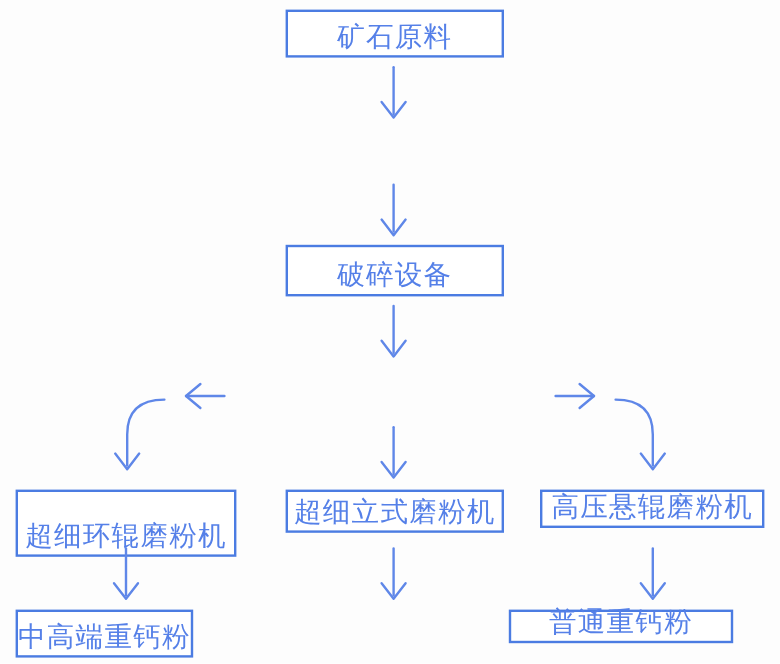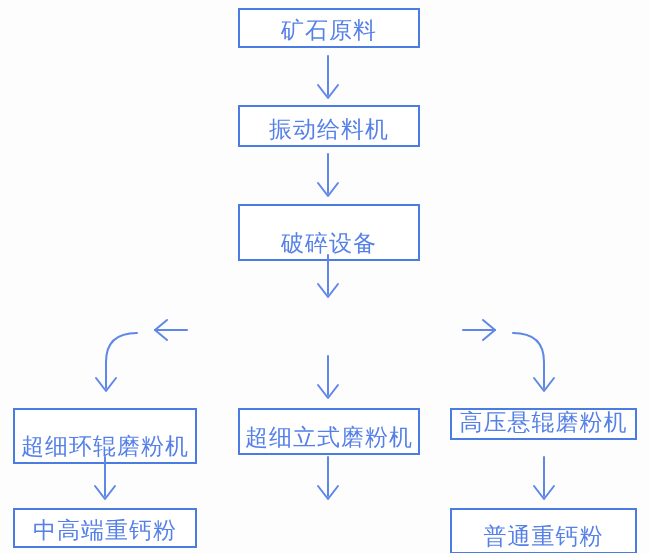--- a/index.html
+++ b/index.html
@@ -37,30 +37,27 @@
 
   <div class="node" style="left:238px;top:8px;width:182px;height:40px">
     <span>矿石原料</span>
   </div>
 
   <svg class="arr" style="left:316px;top:54px" width="24" height="46" viewBox="0 0 24 46">
     <line x1="12" y1="2" x2="12" y2="41"></line>
       <polyline points="2,31 12,44 22,31"></polyline>
   </svg>
 
-  <div class="node" style="left:238px;top:105px;width:182px;height:42px">
-    <span>振动给料机</span>
-  </div>
 
   <svg class="arr" style="left:316px;top:152px" width="24" height="46" viewBox="0 0 24 46">
     <line x1="12" y1="2" x2="12" y2="41"></line>
       <polyline points="2,31 12,44 22,31"></polyline>
   </svg>
 
-  <div class="node" style="left:238px;top:204px;width:182px;height:57px">
+  <div class="node" style="left:238px;top:204px;width:182px;height:43px">
     <span>破碎设备</span>
   </div>
 
   <svg class="arr" style="left:316px;top:253px" width="24" height="46" viewBox="0 0 24 46">
     <line x1="12" y1="2" x2="12" y2="41"></line>
       <polyline points="2,31 12,44 22,31"></polyline>
   </svg>
 
 
   <svg class="arr" style="left:151px;top:318px" width="38" height="24" viewBox="0 0 38 24">
@@ -82,40 +79,40 @@
       <polyline points="22,2 34,12 22,22"></polyline>
   </svg>
   <svg class="arr" style="left:511px;top:330px" width="46" height="72" viewBox="0 0 46 72">
     <path d="M 2 3 Q 33 3 33 32 L 33 58"></path>
       <polyline points="23,48 33,61 43,48"></polyline>
   </svg>
 
   <div class="node" style="left:13px;top:408px;width:184px;height:56px">
     <span>超细环辊磨粉机</span>
   </div>
-  <div class="node" style="left:238px;top:408px;width:182px;height:47px">
+  <div class="node" style="left:238px;top:408px;width:182px;height:36px">
     <span>超细立式磨粉机</span>
   </div>
   <div class="node" style="left:450px;top:408px;width:187px;height:32px">
     <span>高压悬辊磨粉机</span>
   </div>
 
   <svg class="arr" style="left:93px;top:455px" width="24" height="46" viewBox="0 0 24 46">
     <line x1="12" y1="2" x2="12" y2="41"></line>
       <polyline points="2,31 12,44 22,31"></polyline>
   </svg>
   <svg class="arr" style="left:316px;top:455px" width="24" height="46" viewBox="0 0 24 46">
     <line x1="12" y1="2" x2="12" y2="41"></line>
       <polyline points="2,31 12,44 22,31"></polyline>
   </svg>
   <svg class="arr" style="left:532px;top:455px" width="24" height="46" viewBox="0 0 24 46">
     <line x1="12" y1="2" x2="12" y2="41"></line>
       <polyline points="2,31 12,44 22,31"></polyline>
   </svg>
 
-  <div class="node" style="left:13px;top:508px;width:184px;height:40px">
+  <div class="node" style="left:13px;top:508px;width:148px;height:40px">
     <span>中高端重钙粉</span>
   </div>
-  <div class="node" style="left:450px;top:508px;width:187px;height:46px">
+  <div class="node" style="left:424px;top:508px;width:187px;height:28px">
     <span>普通重钙粉</span>
   </div>
 
 </div>
 
 </body></html>

